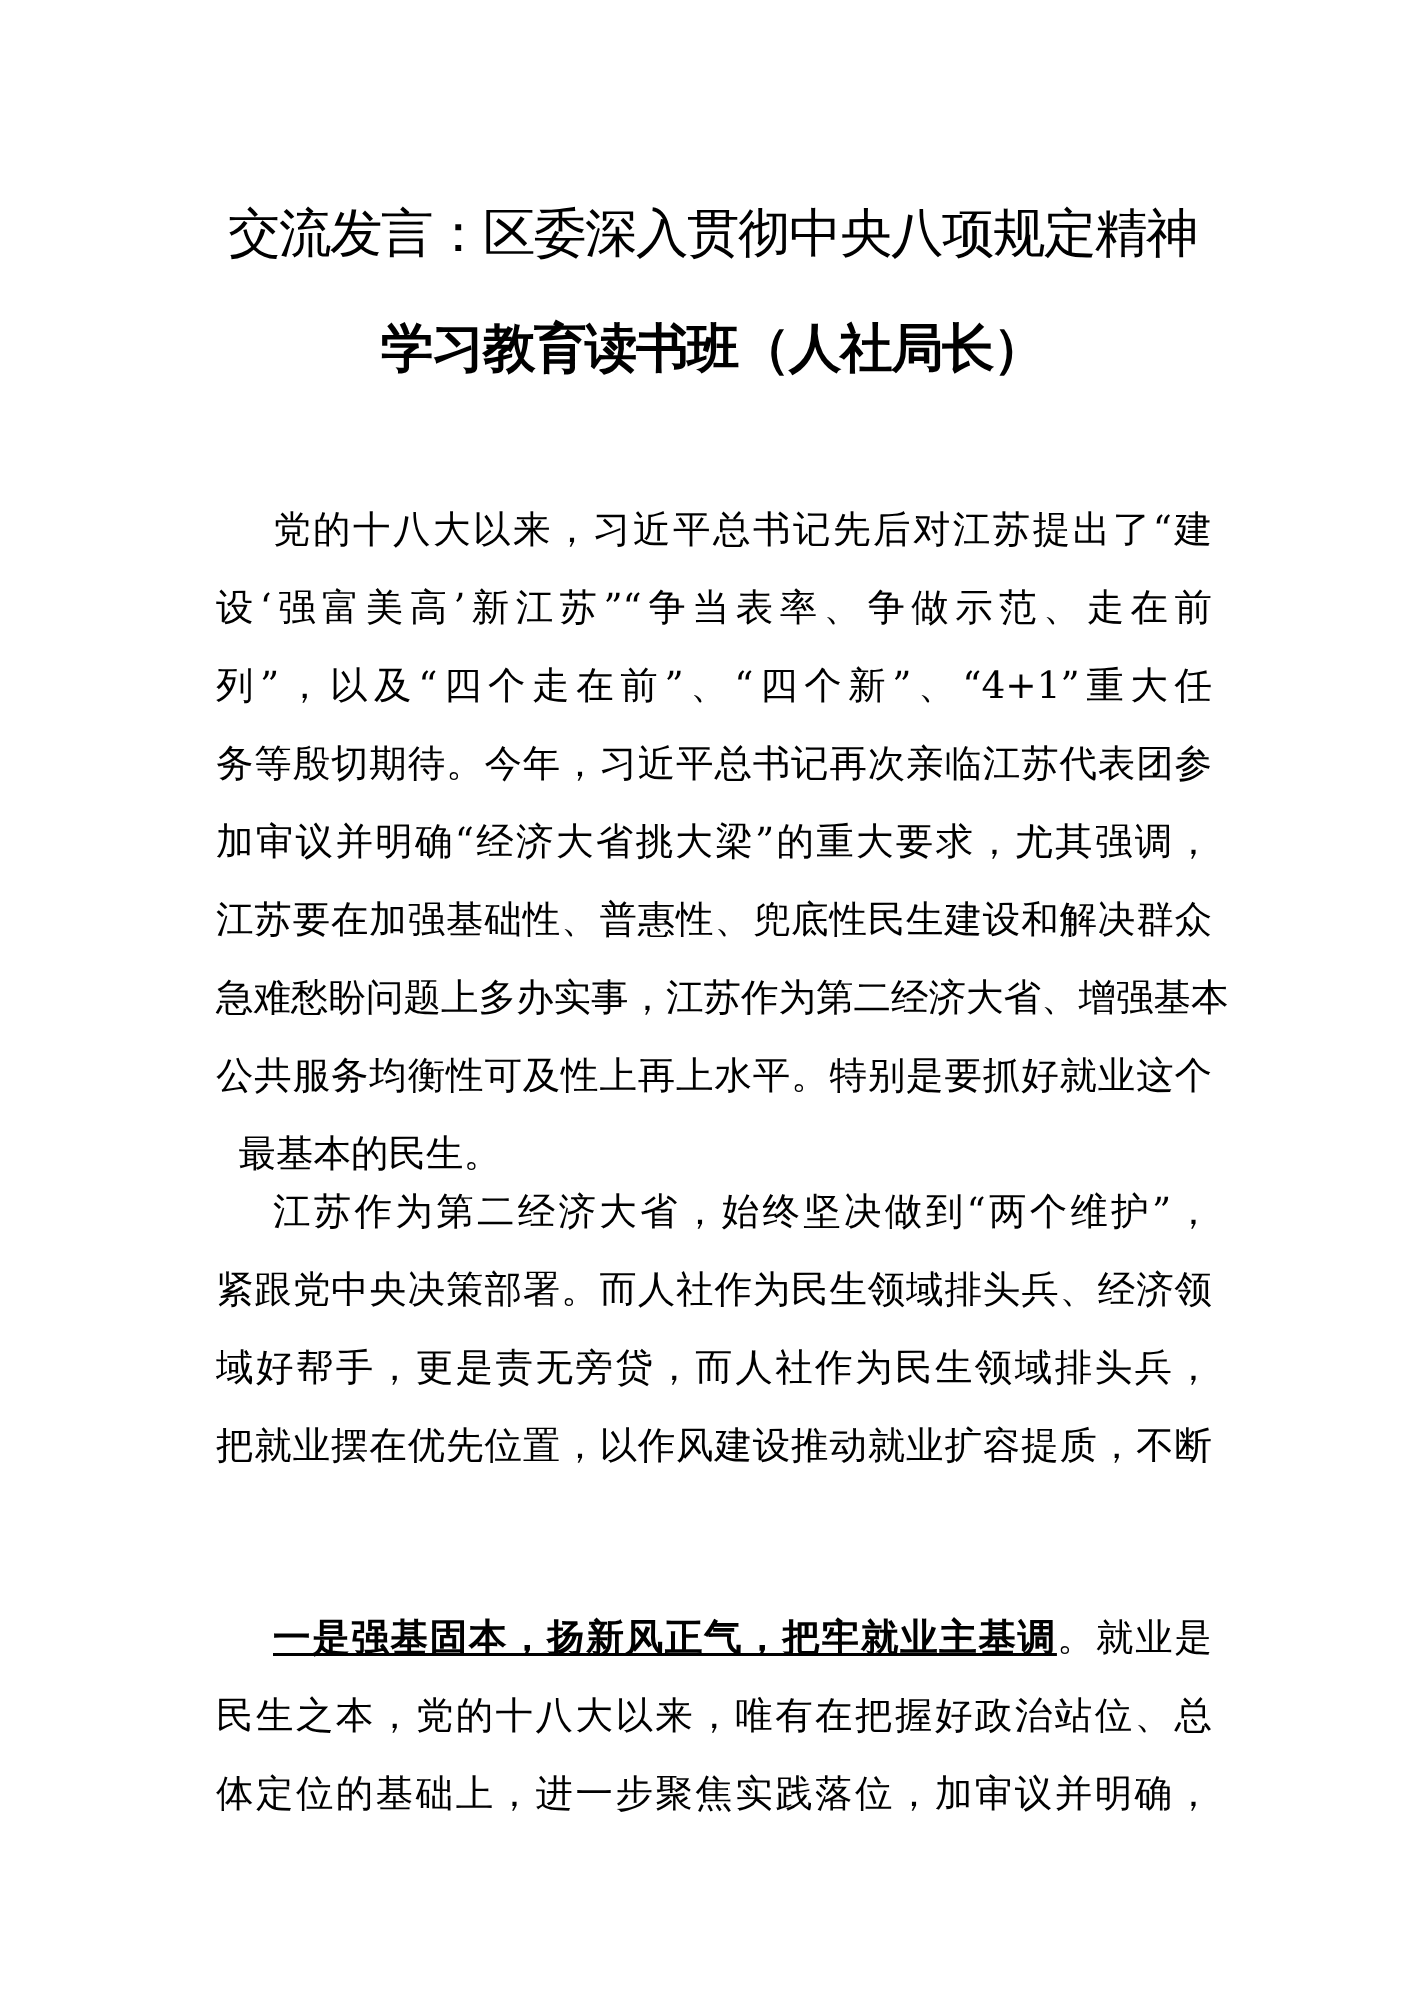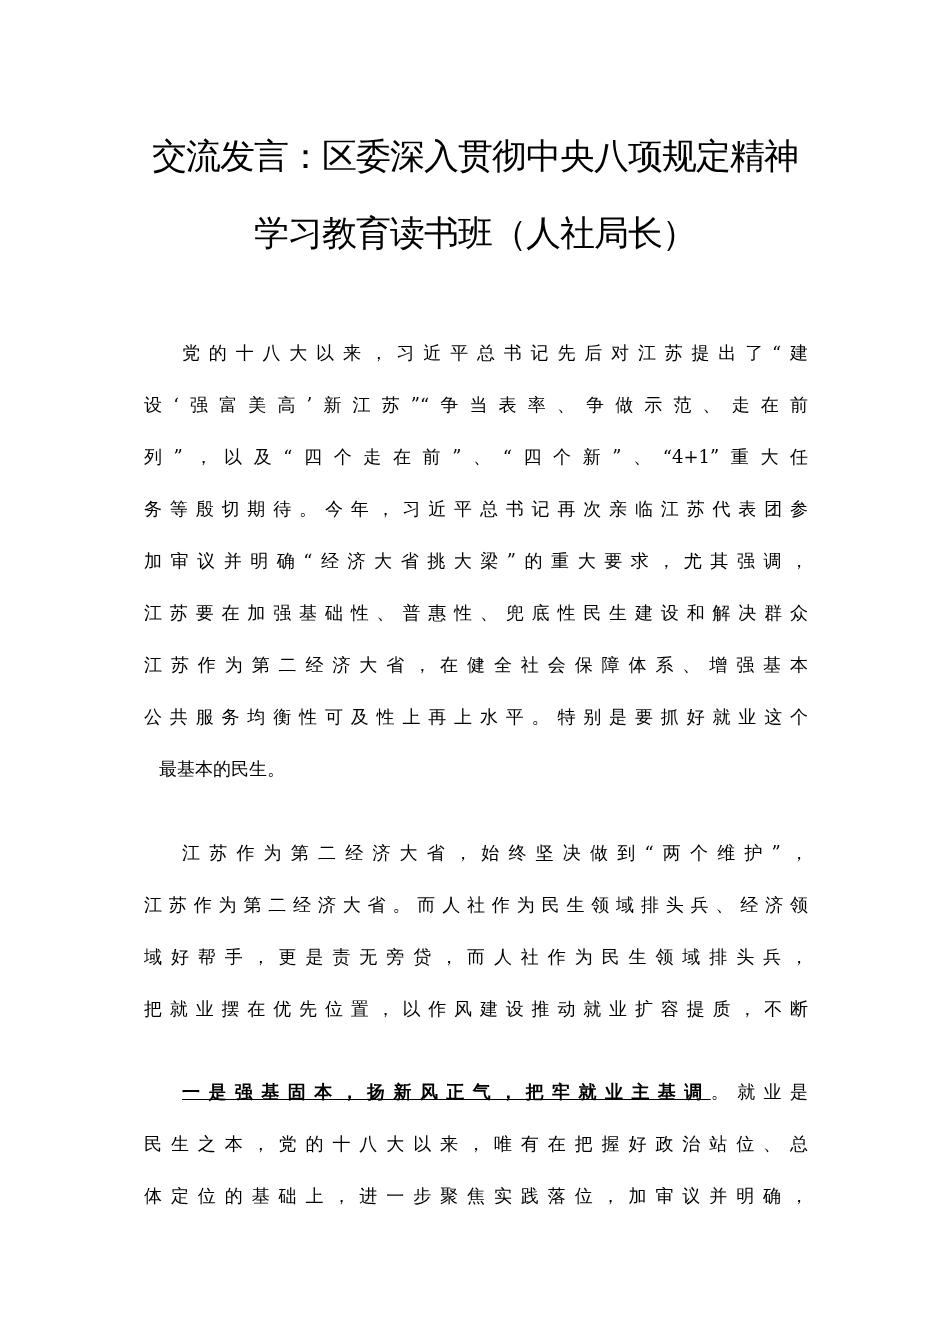--- a/index.html
+++ b/index.html
@@ -3,54 +3,54 @@
 <meta charset="utf-8">
 <style>
   html, body { margin: 0; padding: 0; background: #ffffff; }
   body { width: 950px; height: 1344px; position: relative; overflow: hidden;
          font-family: "DejaVu Serif", "Liberation Serif", serif; color: #000; }
   .page { position: absolute; left: 0; top: 0; width: 950px; height: 1344px; }
   .title { position: absolute; left: 0; width: 950px; text-align: center;
            font-family: "DejaVu Sans", "Liberation Sans", sans-serif;
            font-size: 35px; line-height: 40px; letter-spacing: -1px; white-space: nowrap; }
   .t1 { top: 136px; }
-  .t2 { top: 213px; }
+  .t2 { top: 213px; font-weight: bold; }
   .body { position: absolute; left: 144px; width: 664px; }
-  .line { display: block; height: 52px; line-height: 52px; font-size: 18px;
+  .line { display: block; height: 52px; line-height: 52px; font-size: 25px;
           white-space: nowrap; text-align: justify; text-align-last: justify; }
   .line.last { text-align-last: left; margin-left: 15px; }
   .indent { padding-left: 38px; }
   .bold { font-weight: bold; font-family: "DejaVu Sans", "Liberation Sans", sans-serif; text-decoration: underline; }
   .p1 { top: 327px; }
-  .p2 { top: 827px; }
+  .p2 { top: 782px; }
   .p3 { top: 1066px; }
 </style>
 </head>
 <body>
 
 <div class="page">
 
   <div class="title t1">交流发言：区委深入贯彻中央八项规定精神</div>
   <div class="title t2">学习教育读书班（人社局长）</div>
 
   <div class="body p1">
     <span class="line indent">党的十八大以来，习近平总书记先后对江苏提出了“建</span>
     <span class="line">设‘强富美高’新江苏”“争当表率、争做示范、走在前</span>
     <span class="line">列”，以及“四个走在前”、“四个新”、“4+1”重大任</span>
     <span class="line">务等殷切期待。今年，习近平总书记再次亲临江苏代表团参</span>
     <span class="line">加审议并明确“经济大省挑大梁”的重大要求，尤其强调，</span>
     <span class="line">江苏要在加强基础性、普惠性、兜底性民生建设和解决群众</span>
-    <span class="line">江苏作为第二经济大省，在健全社会保障体系、增强基本</span>
+    <span class="line">急难愁盼问题上多办实事，江苏作为第二经济大省、增强基本</span>
     <span class="line">公共服务均衡性可及性上再上水平。特别是要抓好就业这个</span>
     <span class="line last">最基本的民生。</span>
   </div>
 
   <div class="body p2">
     <span class="line indent">江苏作为第二经济大省，始终坚决做到“两个维护”，</span>
-    <span class="line">江苏作为第二经济大省。而人社作为民生领域排头兵、经济领</span>
+    <span class="line">紧跟党中央决策部署。而人社作为民生领域排头兵、经济领</span>
     <span class="line">域好帮手，更是责无旁贷，而人社作为民生领域排头兵，</span>
     <span class="line">把就业摆在优先位置，以作风建设推动就业扩容提质，不断</span>
   </div>
 
   <div class="body p3">
     <span class="line indent"><span class="bold">一是强基固本，扬新风正气，把牢就业主基调</span><span>。就业是</span></span>
     <span class="line">民生之本，党的十八大以来，唯有在把握好政治站位、总</span>
     <span class="line">体定位的基础上，进一步聚焦实践落位，加审议并明确，</span>
   </div>
 

